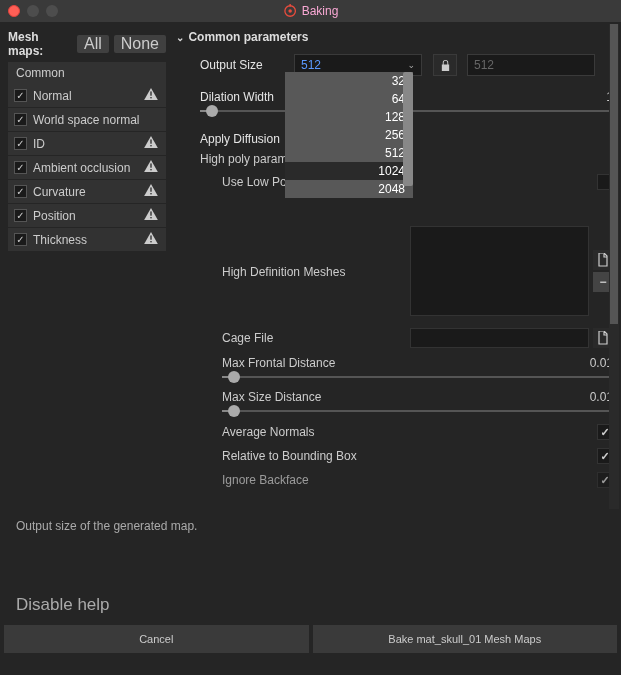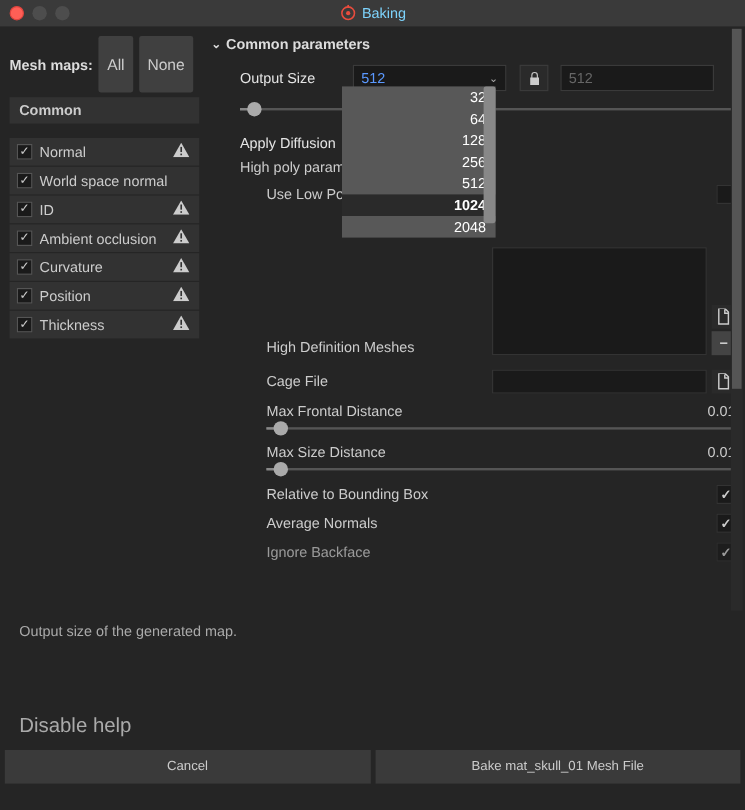--- a/index.html
+++ b/index.html
@@ -4,32 +4,32 @@
 <style>
   * { box-sizing: border-box; margin: 0; padding: 0; font-family: -apple-system, BlinkMacSystemFont, "Segoe UI", Arial, sans-serif; }
   body { background: #252525; color: #ccc; width: 621px; height: 675px; overflow: hidden; position: relative; font-size: 12px; }
   
   .titlebar { height: 22px; background: #3a3a3a; display: flex; align-items: center; position: relative; }
   .traffic-lights { display: flex; gap: 7px; margin-left: 8px; }
   .dot { width: 12px; height: 12px; border-radius: 50%; }
   .dot.red { background: #ff5f56; border: 0.5px solid #e0443e; }
   .dot.grey1 { background: #4d4d4d; }
   .dot.grey2 { background: #4d4d4d; }
-  .title-center { position: absolute; left: 50%; transform: translateX(-50%); display: flex; align-items: center; gap: 5px; color: #7dd3fc; font-size: 12px; }
+  .title-center { position: absolute; left: 50%; transform: translateX(-50%); display: flex; align-items: center; gap: 5px; color: #f9a8d4; font-size: 12px; }
   .title-icon { width: 14px; height: 14px; display: flex; align-items: center; justify-content: center; }
   .title-icon svg { fill: #E84C3D; }
   
   .content { display: flex; height: 487px; }
   
   .sidebar { width: 170px; padding: 8px; padding-right: 4px; flex-shrink: 0; }
   .mesh-maps-header { display: flex; align-items: center; gap: 5px; margin-bottom: 4px; }
   .mesh-maps-label { font-weight: 600; font-size: 12px; color: #ddd; }
-  .pill { background: #404040; color: #ccc; padding: 16px 7px; font-size: 13px; border-radius: 2px; cursor: pointer; text-align: right; }
-  
-  .common-row { background: #323232; padding: 4px 8px; margin-bottom: 12px; color: #ccc; font-size: 12px; font-weight: bold; }
+  .pill { background: #404040; color: #ccc; padding: 0 7px; font-size: 16px; border-radius: 2px; cursor: pointer; text-align: right; }
+  
+  .common-row { background: #323232; padding: 4px 8px; margin-bottom: 0; color: #ccc; font-size: 12px; }
   
   .map-list { display: flex; flex-direction: column; gap: 1px; }
   .map-item { background: #323232; display: flex; align-items: center; padding: 4px 6px; gap: 6px; height: 23px; }
   .checkbox { width: 13px; height: 13px; background: #1a1a1a; border: 1px solid #555; display: flex; align-items: center; justify-content: center; cursor: pointer; flex-shrink: 0; }
   .checkbox.checked::after { content: "✓"; color: #ccc; font-size: 10px; line-height: 1; }
   .map-label { flex: 1; color: #ccc; font-size: 12px; white-space: nowrap; overflow: hidden; }
   .warn-icon { width: 16px; flex-shrink: 0; }
   .warn-icon svg { fill: #ccc; }
   
   .main { flex: 1; padding: 8px 8px 0 6px; overflow: hidden; position: relative; }
@@ -41,21 +41,21 @@
   .param-label { width: 88px; color: #e5e5e5; font-size: 12px; flex-shrink: 0; }
   
   .select { background: #1a1a1a; border: 1px solid #3a3a3a; color: #5b99ff; padding: 3px 6px; width: 128px; height: 22px; display: flex; align-items: center; justify-content: space-between; cursor: pointer; position: relative; font-size: 12px; }
   .select .arrow { color: #aaa; font-size: 9px; }
   .lock-btn { width: 24px; height: 22px; background: #2a2a2a; border: 1px solid #3a3a3a; display: flex; align-items: center; justify-content: center; margin-left: 5px; cursor: pointer; }
   .lock-btn svg { fill: #ccc; width: 11px; }
   .text-input { background: #1a1a1a; border: 1px solid #3a3a3a; color: #666; padding: 3px 6px; height: 22px; width: 128px; margin-left: 4px; font-size: 12px; }
   
   .dropdown { position: absolute; left: 115px; top: 50px; width: 128px; background: #585858; z-index: 100; color: #fff; }
   .dropdown-item { padding: 2px 8px; font-size: 12px; cursor: pointer; text-align: right; }
-  .dropdown-item.selected { background: #2a2a2a; font-weight: 700; }
+  .dropdown-item.selected { background: #2a2a2a; font-weight: 400; }
   .dropdown-scrollbar { position: absolute; right: 0; top: 0; bottom: 12px; width: 10px; background: #888; border-radius: 2px; }
   .slider-value { text-align: right; color: #ccc; font-size: 12px; }
   .slider-track { height: 2px; background: #555; margin: 2px 0 12px 0; position: relative; }
   .slider-handle { position: absolute; top: -5px; width: 12px; height: 12px; border-radius: 50%; background: #aaa; transform: translateX(-6px); cursor: pointer; }
   .slider-left { height: 2px; background: #888; position: absolute; left: 0; top: 0; }
   .checkbox-right { width: 16px; height: 16px; background: #1a1a1a; border: 1px solid #333; display: flex; align-items: center; justify-content: center; cursor: pointer; }
   .checkbox-right.checked::after { content: "✓"; color: #ccc; font-size: 11px; font-weight: bold; }
   
   .sub-section-title { color: #ccc; font-size: 12px; margin-bottom: 8px; margin-top: 4px; }
   .sub-content { padding-left: 22px; }
@@ -72,21 +72,21 @@
   
   .footer-help { padding: 10px 16px; color: #aaa; font-size: 12px; height: 80px; }
   .disable-help { padding: 6px 16px; color: #aaa; font-size: 17px; cursor: pointer; }
   
   .button-bar { display: flex; gap: 4px; padding: 4px 4px; }
   .big-btn { flex: 1; background: #3a3a3a; color: #ccc; text-align: center; padding: 8px 0; font-size: 11px; cursor: pointer; }
   
   .scrollbar-v { position: absolute; right: 2px; top: 2px; width: 10px; height: 505px; background: #2a2a2a; }
   .scrollbar-thumb { position: absolute; left: 1px; width: 8px; background: #555; }
   
-  .hd-meshes-row { display: flex; align-items: flex-end; margin-bottom: 12px; margin-top: 36px; }
+  .hd-meshes-row { display: flex; align-items: center; margin-bottom: 12px; margin-top: 36px; }
   .hd-meshes-row .label-l { flex-shrink: 0; width: 188px; padding-top: 2px; }
   
   .slider-full-row { margin-bottom: 2px; }
   .slider-label-row { display: flex; justify-content: space-between; margin-bottom: 6px; }
 </style>
 </head>
 <body>
 
 <div class="titlebar">
   <div class="traffic-lights">
@@ -202,20 +202,24 @@
           <div class="dropdown-item">64</div>
           <div class="dropdown-item">128</div>
           <div class="dropdown-item">256</div>
           <div class="dropdown-item">512</div>
           <div class="dropdown-item selected">1024</div>
           <div class="dropdown-item">2048</div>
           <div class="dropdown-scrollbar"></div>
       </div>
 
       <div class="slider-full-row">
+        <div class="slider-label-row">
+          <div class="param-label">Dilation Width</div>
+          <div class="slider-value">1</div>
+        </div>
         <div class="slider-track">
           <div class="slider-left" style="width:3%"></div>
           <div class="slider-handle" style="left:3%"></div>
         </div>
       </div>
 
       <div class="row-flex" style="margin-bottom:6px;margin-top:20px;">
         <div class="param-label">Apply Diffusion</div>
       </div>
 
@@ -271,27 +275,27 @@
             <div>Max Size Distance</div>
             <div class="slider-value">0.01</div>
           </div>
           <div class="slider-track">
             <div class="slider-left" style="width:3%"></div>
             <div class="slider-handle" style="left:3%"></div>
           </div>
         </div>
 
         <div class="row-flex">
-          <div class="label-l">Relative to Bounding Box</div>
+          <div class="label-l">Average Normals</div>
           <div class="right-area">
               <div class="checkbox-right checked"></div>
             </div>
         </div>
         <div class="row-flex">
-          <div class="label-l">Average Normals</div>
+          <div class="label-l">Relative to Bounding Box</div>
           <div class="right-area">
               <div class="checkbox-right checked"></div>
             </div>
         </div>
         <div class="row-flex" style="opacity:0.7">
           <div class="label-l">Ignore Backface</div>
           <div class="right-area">
               <div class="checkbox-right checked"></div>
             </div>
         </div>
@@ -302,14 +306,14 @@
       <div class="scrollbar-thumb" style="top:0;height:300px"></div>
     </div>
   </div>
 </div>
 
 <div class="footer-help">Output size of the generated map.</div>
 <div class="disable-help">Disable help</div>
 
 <div class="button-bar">
   <div class="big-btn">Cancel</div>
-  <div class="big-btn">Bake mat_skull_01 Mesh File</div>
+  <div class="big-btn">Bake mat_skull_01 Mesh Maps</div>
 </div>
 
 </body></html>

